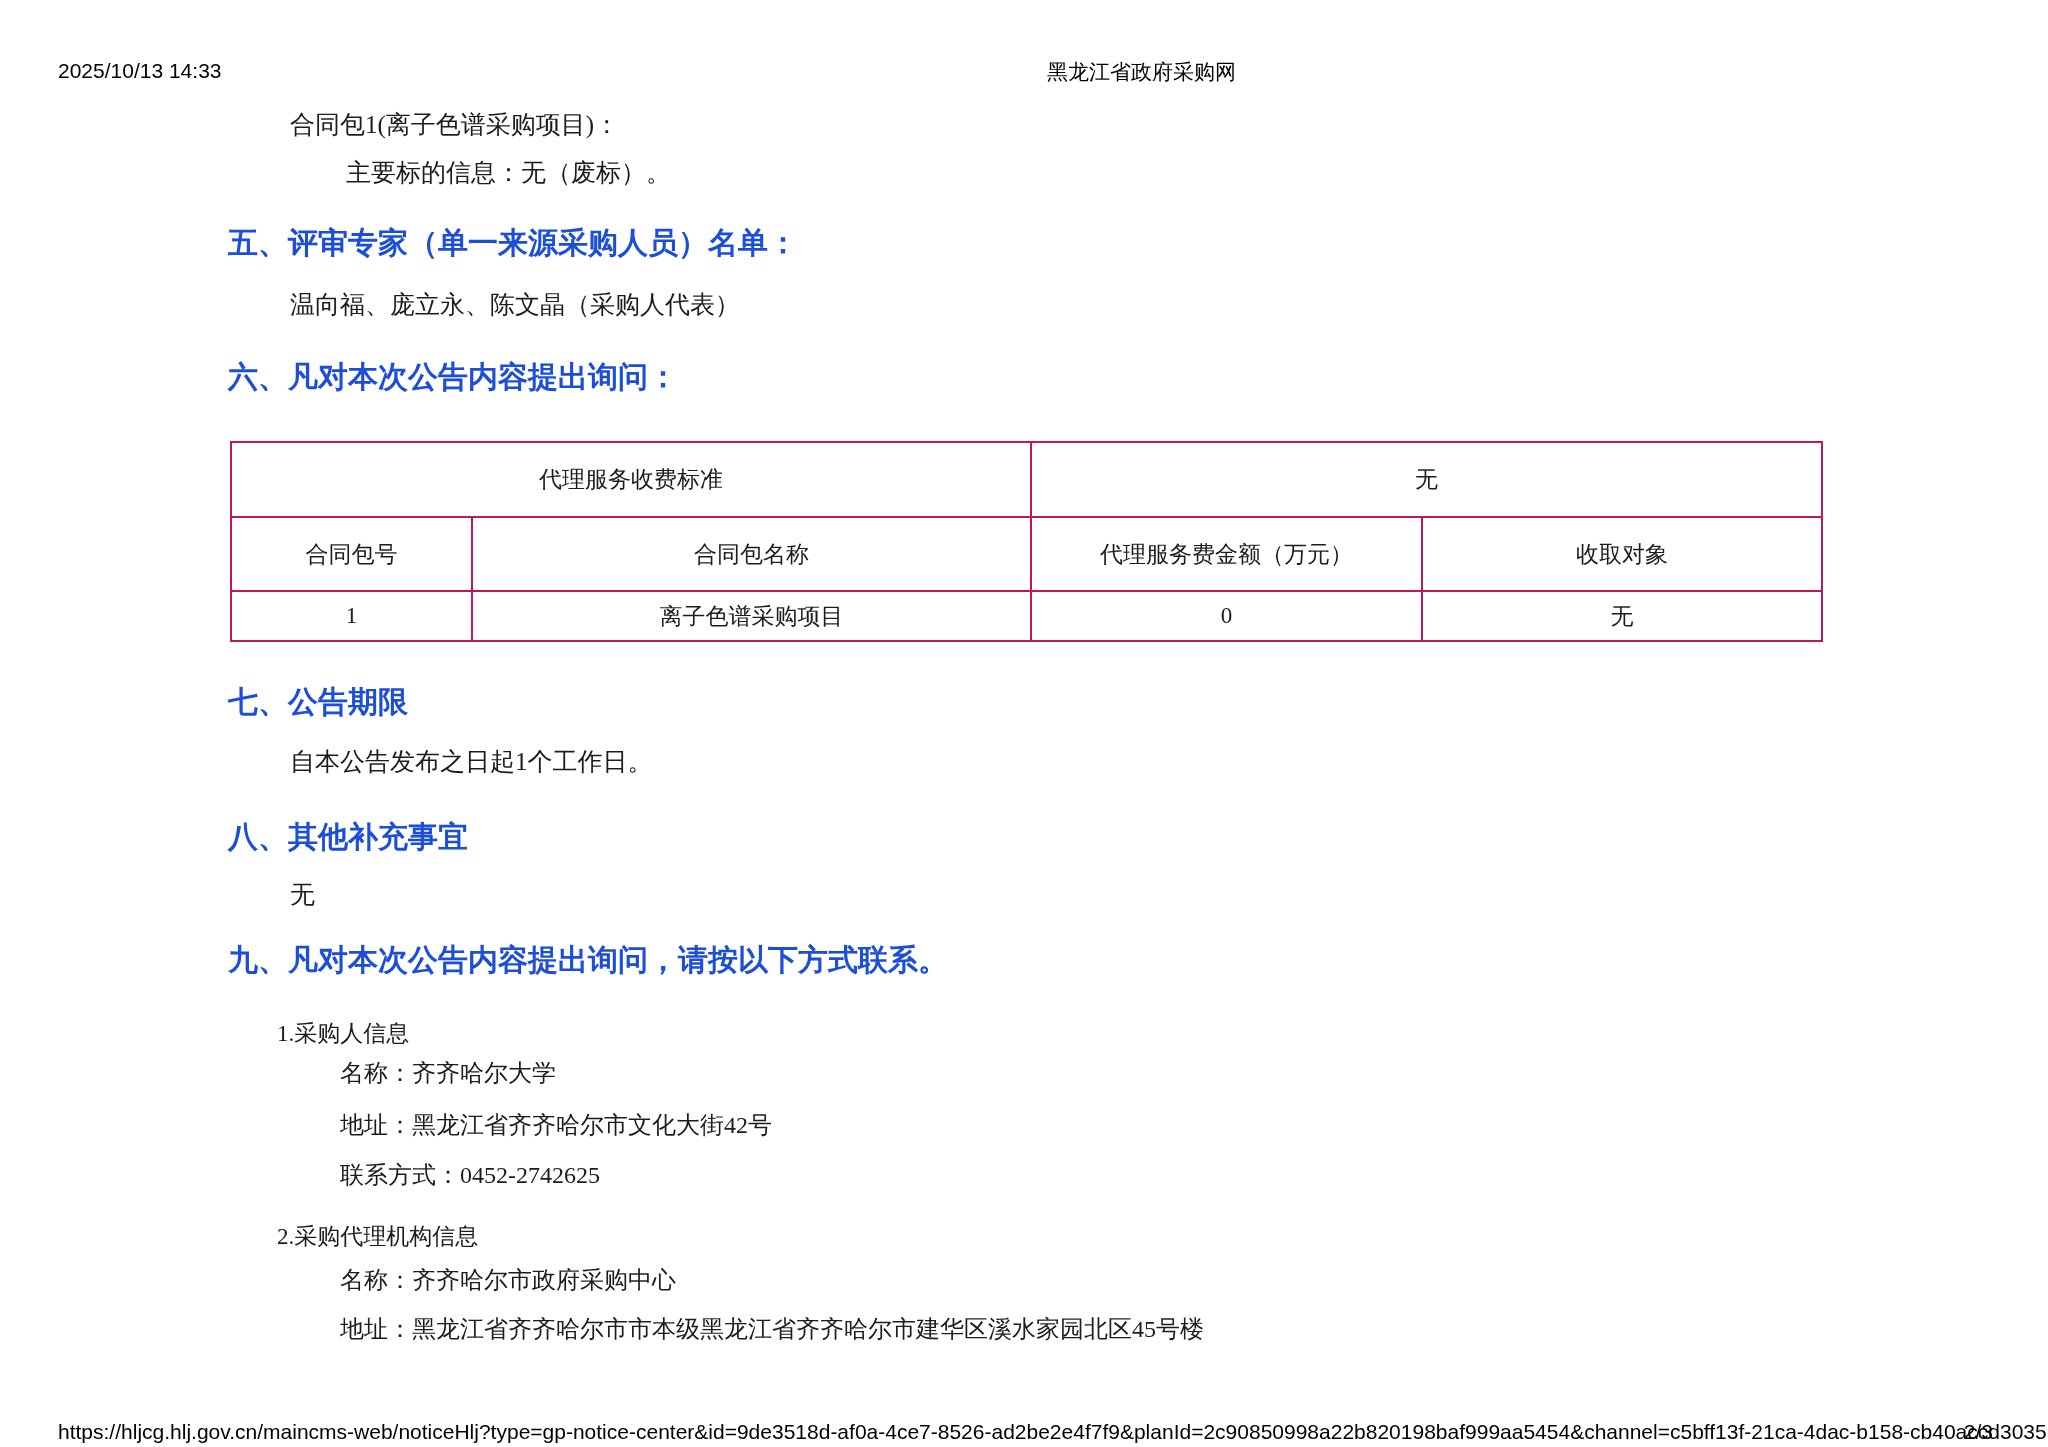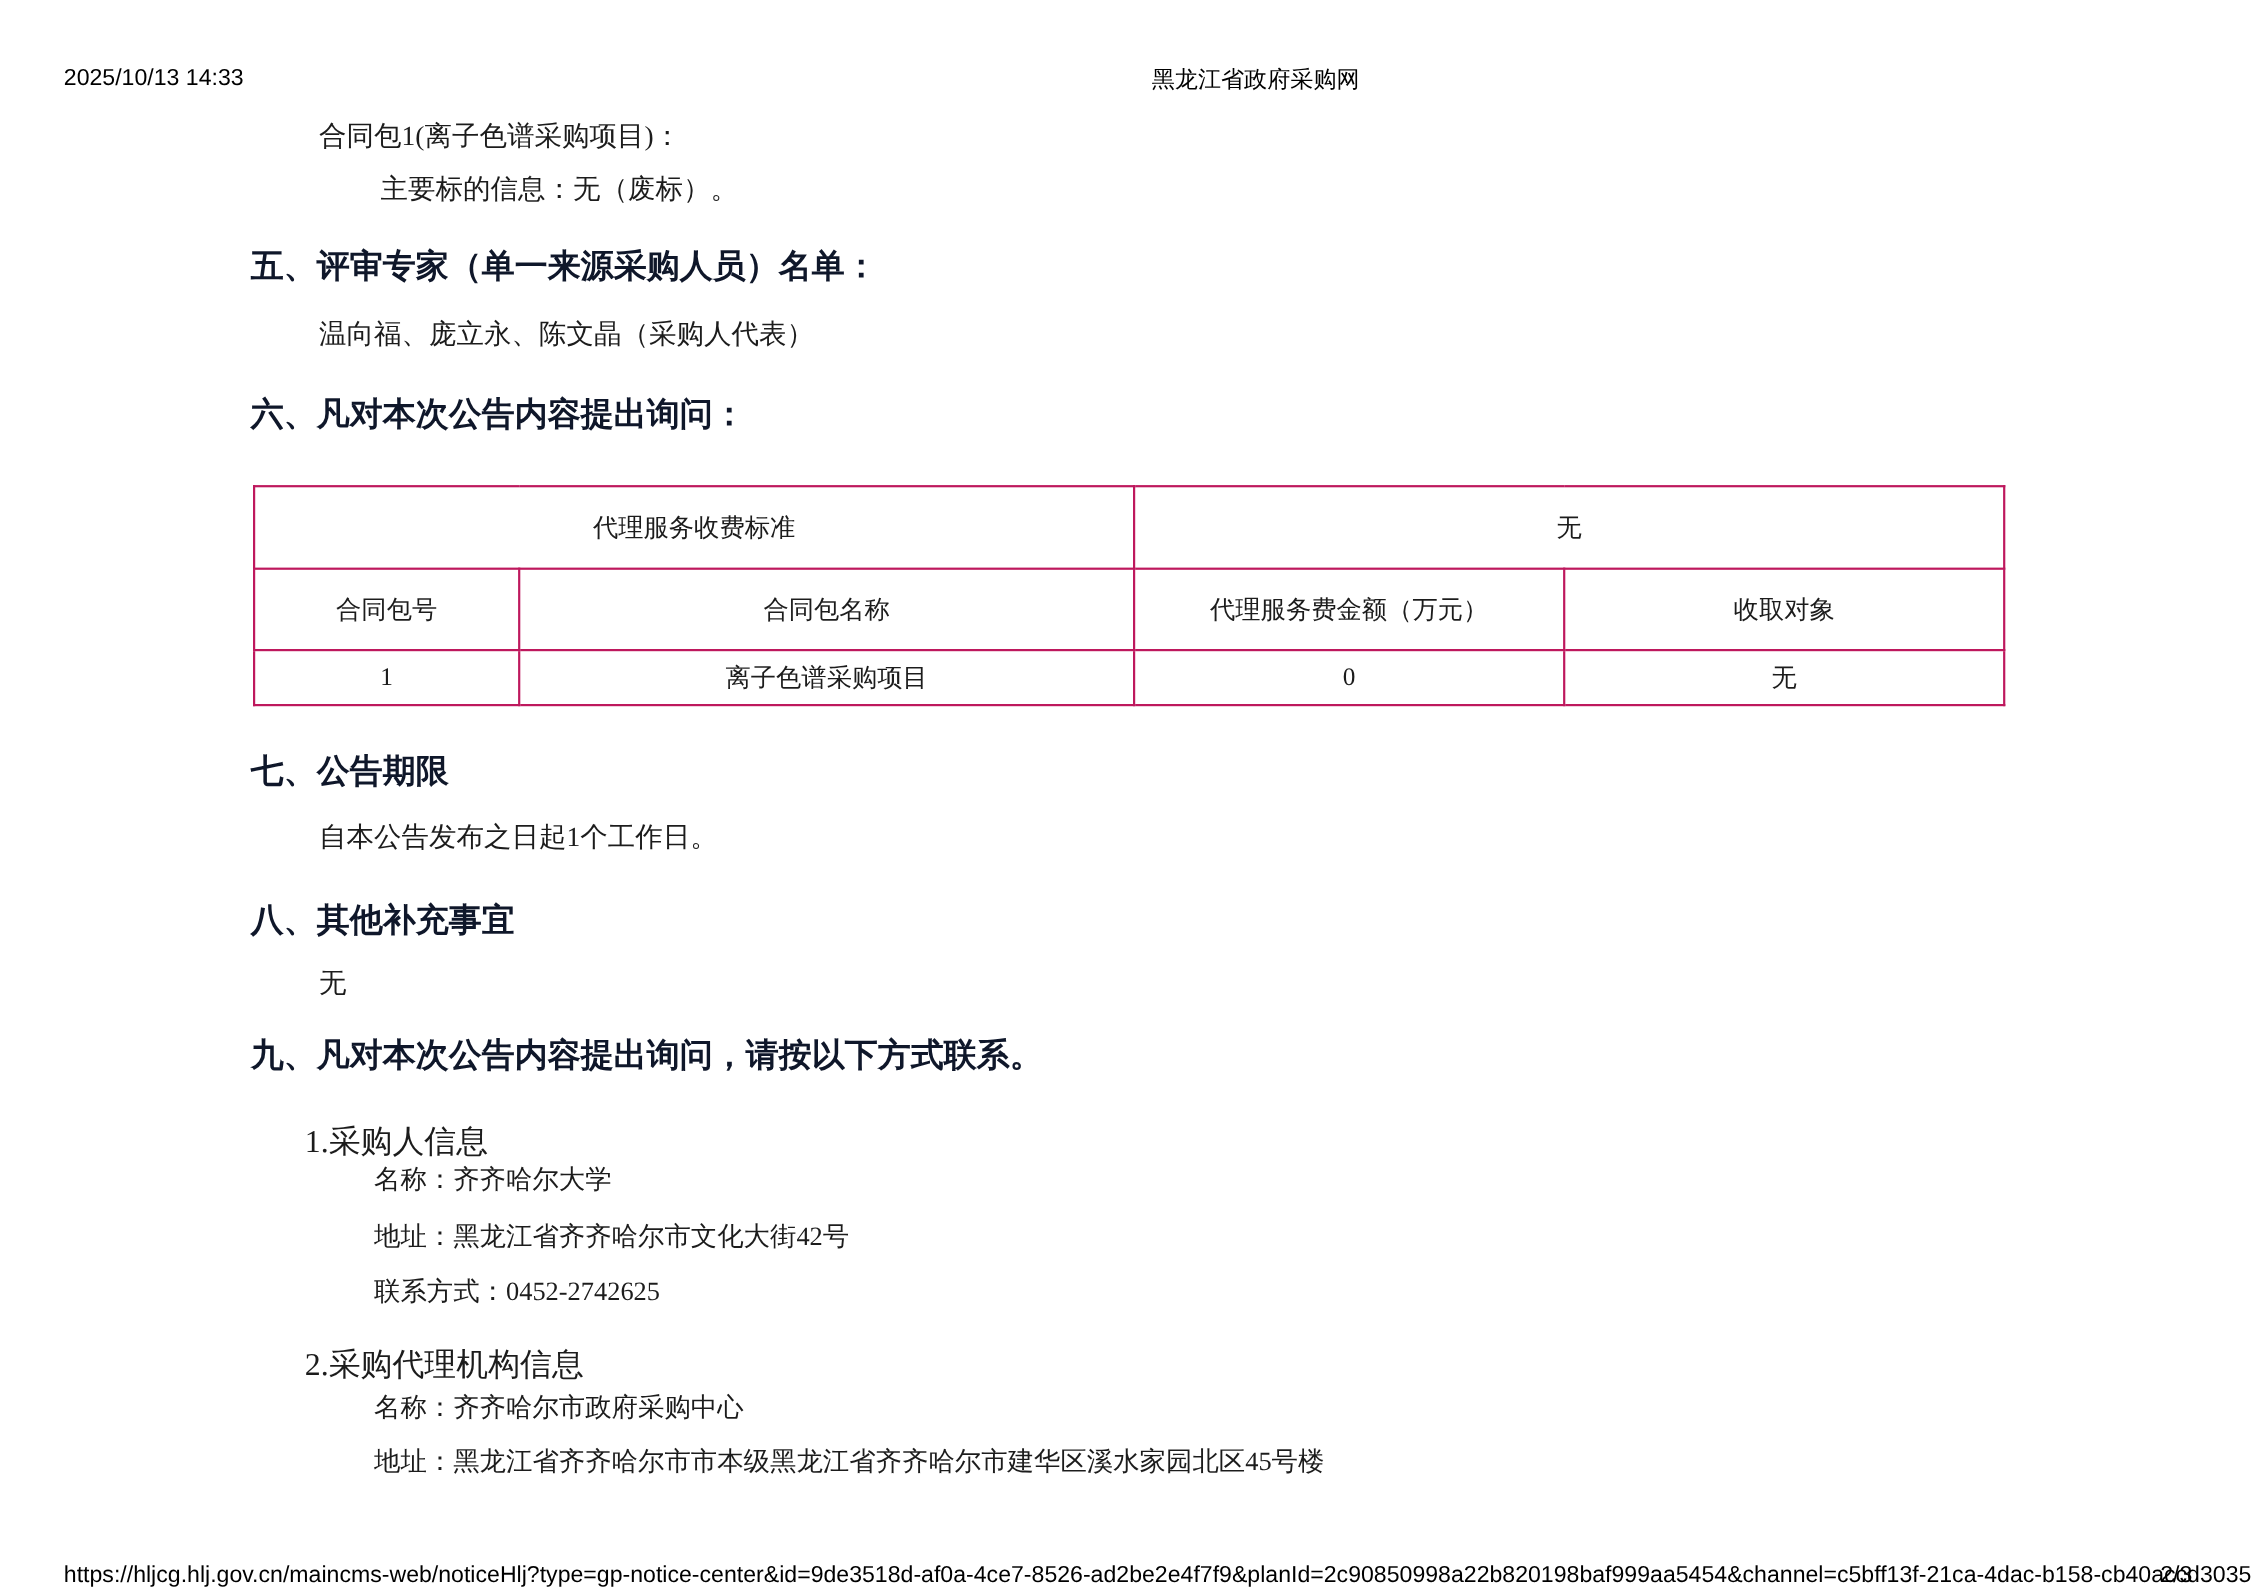--- a/index.html
+++ b/index.html
@@ -18,22 +18,22 @@
 
   
   .hdr-ts    { left: 58px;  top: 31px;  font-size: 21px; color: #000; }
   .hdr-title { left: 1047px; top: 30px; font-size: 21px; color: #000; }
   .ftr-url   { left: 58px;  top: 1392px; font-size: 21px; color: #000; text-align: right; }
   .ftr-page  { right: 55px; top: 1392px; font-size: 21px; color: #000; }
 
   
   .body-line  { font-size: 25px; line-height: 1.25; }
   .sub-line   { font-size: 25px; line-height: 1.25; }
-  .heading    { font-size: 30px; line-height: 1.2; font-weight: bold; color: #0f172a; }
-  .num-line   { font-size: 29px; line-height: 1.25; }
+  .heading    { font-size: 30px; line-height: 1.2; font-weight: bold; color: #1d4ed8; }
+  .num-line   { font-size: 23px; line-height: 1.25; }
   .info-line  { font-size: 24px; line-height: 1.25; }
 
   .ind-h    { left: 228px; }
   .ind-1    { left: 290px; }
   .ind-2    { left: 346px; }
   .ind-num  { left: 277px; }
   .ind-info { left: 340px; }
 
   
   table.fee {

